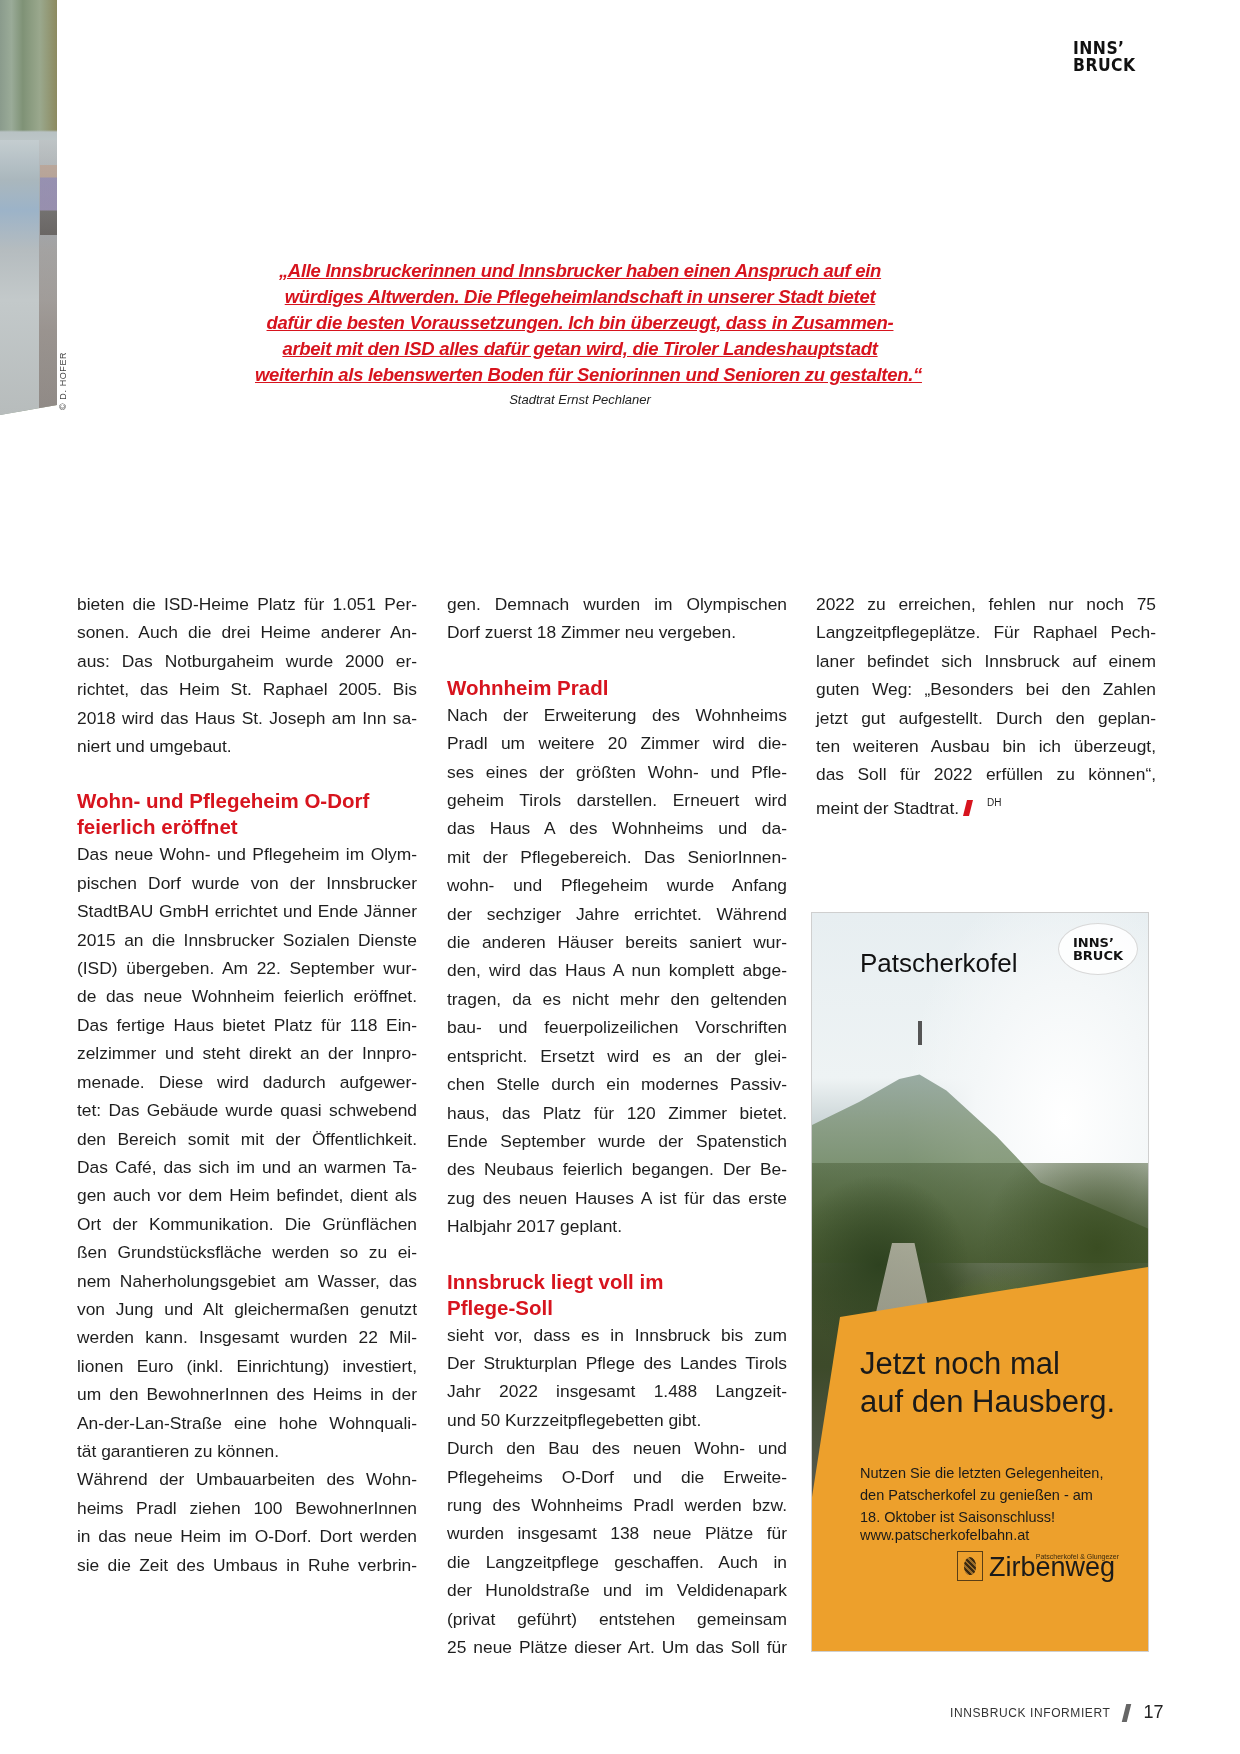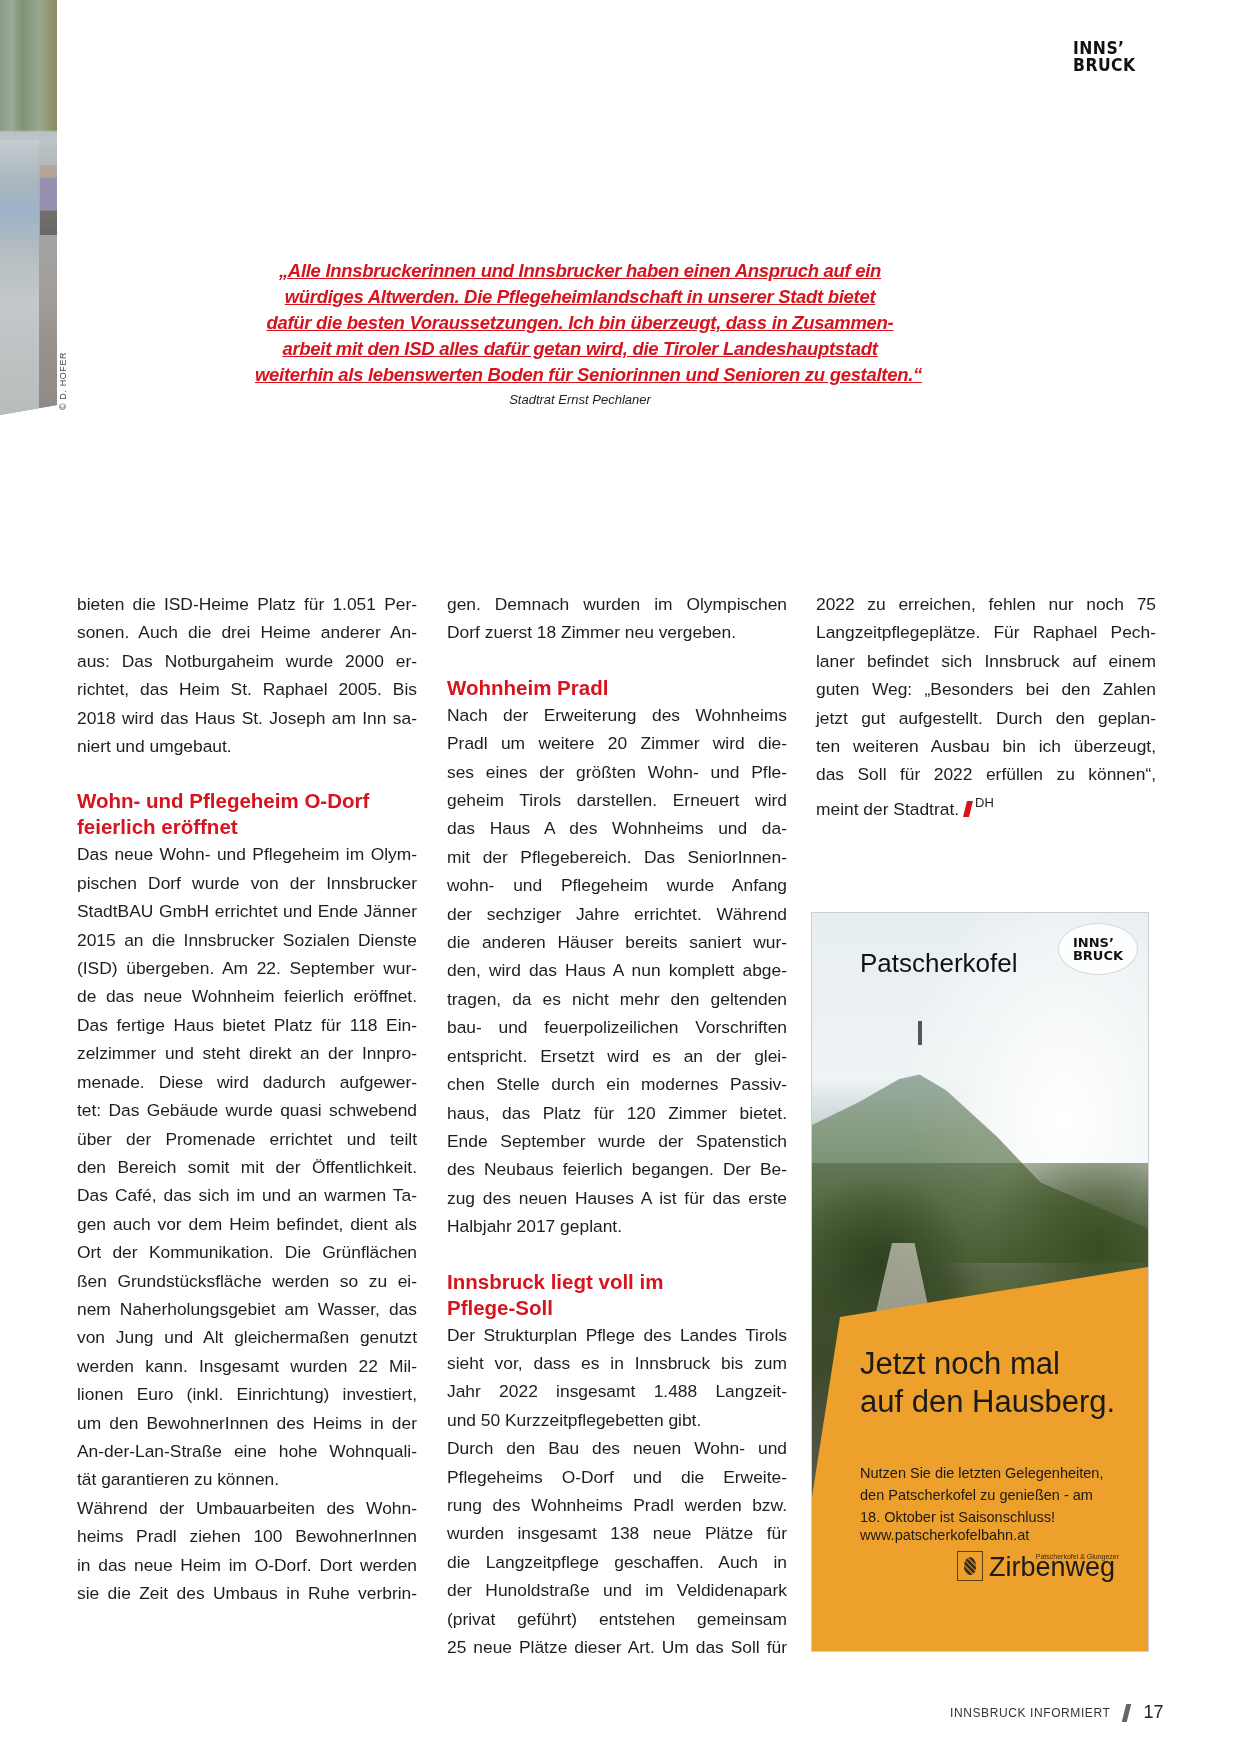--- a/index.html
+++ b/index.html
@@ -42,21 +42,21 @@
   .col-1 { left: 77px; }
   .col-2 { left: 447px; }
   .col-3 { left: 816px; }
   .line { display: block; white-space: nowrap; text-align: justify; text-align-last: justify; }
   .line.last { text-align-last: left; }
   .heading { color: #d7141e; font-weight: bold; font-size: 20.5px; line-height: 26px; display: block; }
   .gap { height: 28px; }
 
   .endmark { display: inline-block; width: 6px; height: 16px; background: #d7141e;
     transform: skewX(-14deg); vertical-align: -2px; margin-left: 6px; }
-  .sig { font-size: 13px; vertical-align: 8px; margin-left: 4px; }
+  .sig { font-size: 10px; vertical-align: 8px; margin-left: 16px; }
 
   
   .ad { position: absolute; left: 812px; top: 913px; width: 336px; height: 738px;
     overflow: hidden; background: #eda02c; outline: 1px solid #cfcfcf; }
   .ad-photo { position: absolute; left: 0; top: 0; width: 336px; height: 590px;
     background:
       radial-gradient(ellipse at 75% 35%, #ffffff 0, #f4f7f8 25%, rgba(255,255,255,0) 45%),
       linear-gradient(180deg, #e7eef1 0, #eef3f4 28%, #b7c4c6 40%, #7d8f7a 52%, #566b3e 64%, #4a5b31 78%, #5d5e55 100%); }
   .ad-mountain { position: absolute; left: 0; top: 120px; width: 336px; height: 230px;
     background: linear-gradient(180deg, #93a7ab 0, #7f9478 40%, #5d7a3f 100%);
@@ -140,21 +140,20 @@
       <span class="line">Das neue Wohn- und Pflegeheim im Olym-</span>
       <span class="line">pischen Dorf wurde von der Innsbrucker</span>
       <span class="line">StadtBAU GmbH errichtet und Ende Jänner</span>
       <span class="line">2015 an die Innsbrucker Sozialen Dienste</span>
       <span class="line">(ISD) übergeben. Am 22. September wur-</span>
       <span class="line">de das neue Wohnheim feierlich eröffnet.</span>
       <span class="line">Das fertige Haus bietet Platz für 118 Ein-</span>
       <span class="line">zelzimmer und steht direkt an der Innpro-</span>
       <span class="line">menade. Diese wird dadurch aufgewer-</span>
       <span class="line">tet: Das Gebäude wurde quasi schwebend</span>
-      <span class="line">über der Promenade errichtet und teilt</span>
       <span class="line">den Bereich somit mit der Öffentlichkeit.</span>
       <span class="line">Das Café, das sich im und an warmen Ta-</span>
       <span class="line">gen auch vor dem Heim befindet, dient als</span>
       <span class="line">Ort der Kommunikation. Die Grünflächen</span>
       <span class="line">ßen Grundstücksfläche werden so zu ei-</span>
       <span class="line">nem Naherholungsgebiet am Wasser, das</span>
       <span class="line">von Jung und Alt gleichermaßen genutzt</span>
       <span class="line">werden kann. Insgesamt wurden 22 Mil-</span>
       <span class="line">lionen Euro (inkl. Einrichtung) investiert,</span>
       <span class="line">um den BewohnerInnen des Heims in der</span>
@@ -198,22 +197,22 @@
       <span class="line">des Neubaus feierlich begangen. Der Be-</span>
       <span class="line">zug des neuen Hauses A ist für das erste</span>
       <span class="line last">Halbjahr 2017 geplant.</span>
     </div>
   <div class="gap"></div>
   <div>
       <span class="heading">Innsbruck liegt voll im</span>
       <span class="heading">Pflege-Soll</span>
     </div>
   <div>
+      <span class="line">sieht vor, dass es in Innsbruck bis zum</span>
       <span class="line">Der Strukturplan Pflege des Landes Tirols</span>
-      <span class="line">sieht vor, dass es in Innsbruck bis zum</span>
       <span class="line">Jahr 2022 insgesamt 1.488 Langzeit-</span>
       <span class="line last">und 50 Kurzzeitpflegebetten gibt.</span>
     </div>
   <div>
       <span class="line">Durch den Bau des neuen Wohn- und</span>
       <span class="line">Pflegeheims O-Dorf und die Erweite-</span>
       <span class="line">rung des Wohnheims Pradl werden bzw.</span>
       <span class="line">wurden insgesamt 138 neue Plätze für</span>
       <span class="line">die Langzeitpflege geschaffen. Auch in</span>
       <span class="line">der Hunoldstraße und im Veldidenapark</span>

